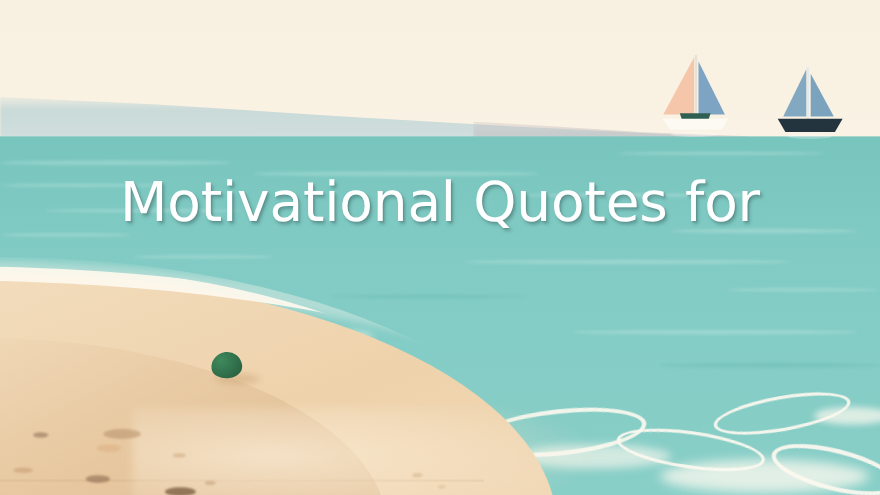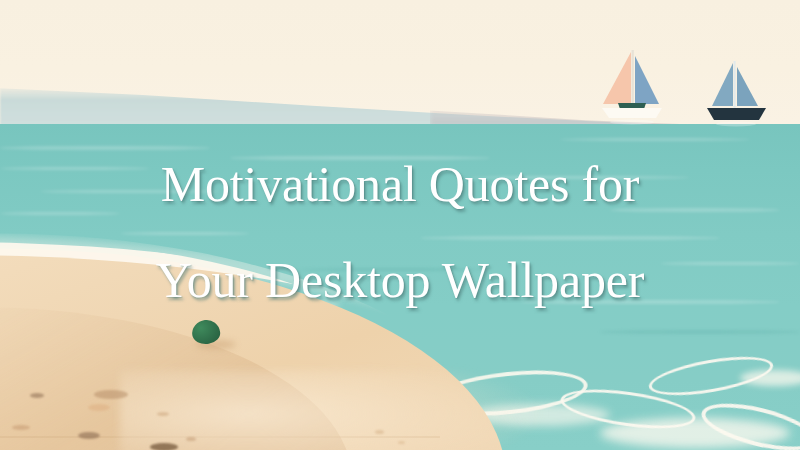--- a/index.html
+++ b/index.html
@@ -213,21 +213,21 @@
     font-family: "DejaVu Sans", sans-serif;
     font-size: 50px;
     font-weight: 400;
     letter-spacing: -0.2px;
     line-height: 96px;
     text-shadow:
        2px 3px 3px rgba(72,120,118,0.55),
        1px 1px 1px rgba(82,132,128,0.40);
     pointer-events: none;
   }
-  .title-line { display: block; white-space: nowrap; font-family: Liberation Serif, serif; }
+  .title-line { display: block; white-space: nowrap; }
 </style>
 </head>
 <body>
 
 <div class="wallpaper">
 
   <div class="sky"></div>
   <div class="far-haze"></div>
   <div class="far-haze2"></div>
 
@@ -314,16 +314,15 @@
       <div class="pebble" style="left: 186px; top: 437px; width: 10px; height: 4px; background: rgb(187, 144, 104); opacity: 0.45;"></div>
       <div class="pebble" style="left: 375px; top: 430px; width: 9px; height: 4px; background: rgb(207, 168, 125); opacity: 0.45;"></div>
       <div class="pebble" style="left: 398px; top: 441px; width: 7px; height: 3px; background: rgb(208, 168, 124); opacity: 0.4;"></div>
     </div>
 
   <div class="rock-shadow"></div>
   <div class="rock"></div>
 
   <div class="title">
     <span class="title-line">Motivational Quotes for</span>
-    <span class="title-line">Your Desktop Wallpaper</span>
   </div>
 
 </div>
 
 </body></html>

